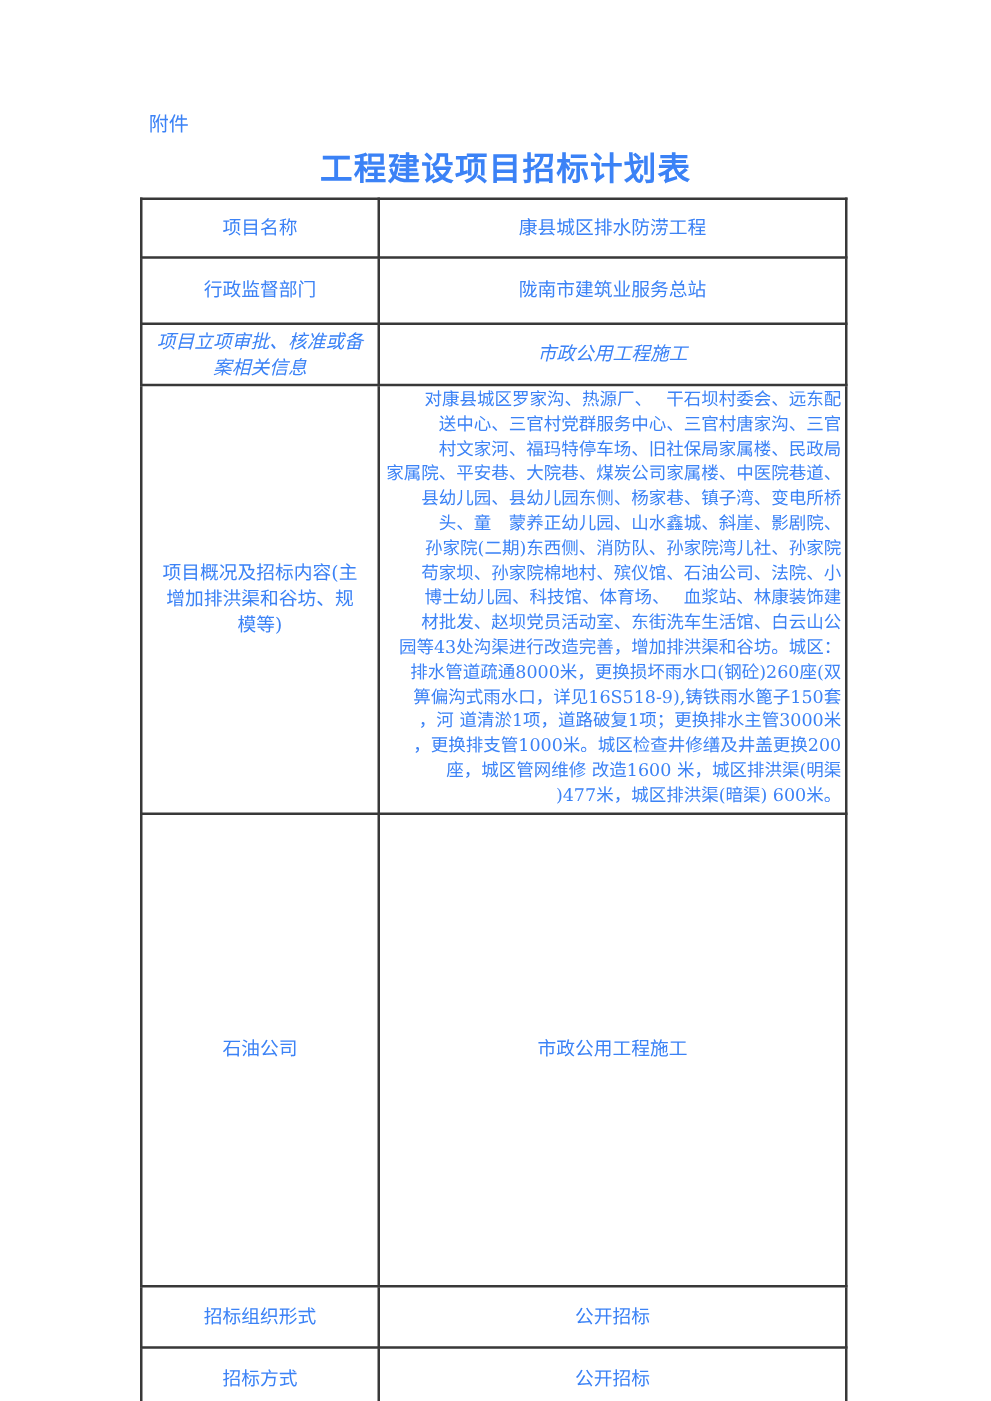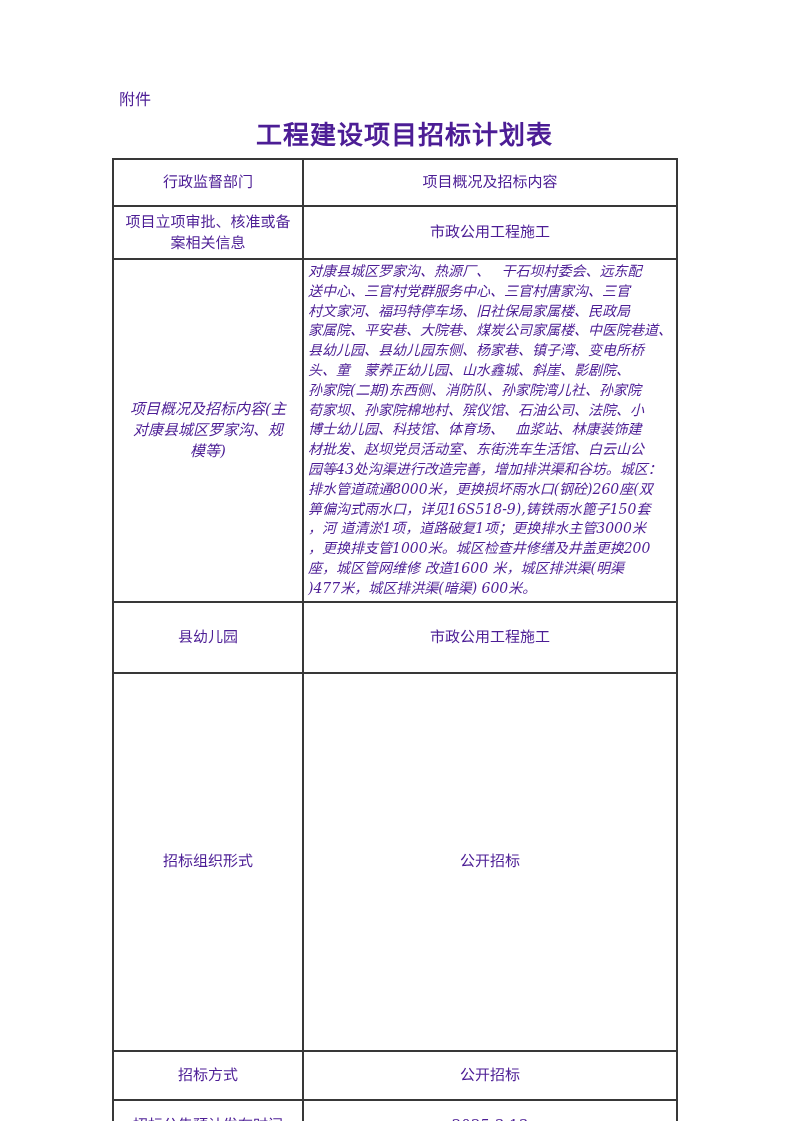--- a/index.html
+++ b/index.html
@@ -5,21 +5,21 @@
   html, body {
     margin: 0;
     padding: 0;
     background: #ffffff;
   }
   .page {
     position: relative;
     width: 793px;
     height: 1121px;
     background: #ffffff;
-    color: #4c1d95;
+    color: #3b82f6;
     font-family: "DejaVu Serif", "Liberation Serif", serif;
     overflow: hidden;
   }
   .attachment {
     position: absolute;
     left: 119px;
     top: 90px;
     font-size: 16px;
     line-height: 20px;
   }
@@ -59,21 +59,21 @@
   .bid-table tr:nth-child(2)  { height: 53px; }
   .bid-table tr:nth-child(3)  { height: 49px; font-style: italic; }
   .bid-table tr:nth-child(4)  { height: 71px; }
   .bid-table tr:nth-child(5)  { height: 378px; }
   .bid-table tr:nth-child(6)  { height: 49px; }
   .bid-table tr:nth-child(7)  { height: 51px; }
   .bid-table tr:nth-child(8)  { height: 43px; border-radius: 12px; }
   .bid-table tr:nth-child(9)  { height: 55px; padding-left: 44px; }
   .bid-table tr:nth-child(10) { height: 57px; border-radius: 21px; }
   .bid-table td.para-cell {
-    text-align: left;
+    text-align: right;
     vertical-align: top;
     font-size: 14px;
     line-height: 19.8px;
     padding: 2px 3px 2px 4px;
     letter-spacing: 0;
   }
 </style>
 </head>
 <body>
 
@@ -83,52 +83,56 @@
 
   <h1 class="doc-title">工程建设项目招标计划表</h1>
 
   <table class="bid-table">
     <colgroup>
       <col class="c-label">
       <col class="c-value">
     </colgroup>
     <tbody>
       <tr>
+        <td class="label-cell">项目名称</td>
+        <td class="value-cell">康县城区排水防涝工程</td>
+      </tr>
+      <tr>
         <td class="label-cell">行政监督部门</td>
-        <td class="value-cell">项目概况及招标内容</td>
+        <td class="value-cell">陇南市建筑业服务总站</td>
       </tr>
       <tr>
         <td class="label-cell">项目立项审批、核准或备
 案相关信息</td>
         <td class="value-cell">市政公用工程施工</td>
       </tr>
       <tr>
         <td class="label-cell">项目概况及招标内容(主
-对康县城区罗家沟、规
+增加排洪渠和谷坊、规
 模等)</td>
         <td class="value-cell para-cell">对康县城区罗家沟、热源厂、　 干石坝村委会、远东配
 送中心、三官村党群服务中心、三官村唐家沟、三官
 村文家河、福玛特停车场、旧社保局家属楼、民政局
 家属院、平安巷、大院巷、煤炭公司家属楼、中医院巷道、
 县幼儿园、县幼儿园东侧、杨家巷、镇子湾、变电所桥
 头、童　蒙养正幼儿园、山水鑫城、斜崖、影剧院、
 孙家院(二期)东西侧、消防队、孙家院湾儿社、孙家院
 苟家坝、孙家院棉地村、殡仪馆、石油公司、法院、小
 博士幼儿园、科技馆、体育场、　 血浆站、林康装饰建
 材批发、赵坝党员活动室、东街洗车生活馆、白云山公
 园等43处沟渠进行改造完善，增加排洪渠和谷坊。城区：
 排水管道疏通8000米，更换损坏雨水口(钢砼)260座(双
 箅偏沟式雨水口，详见16S518-9),铸铁雨水篦子150套
 ，河 道清淤1项，道路破复1项；更换排水主管3000米
 ，更换排支管1000米。城区检查井修缮及井盖更换200
 座，城区管网维修 改造1600 米，城区排洪渠(明渠
 )477米，城区排洪渠(暗渠) 600米。</td>
       </tr>
       <tr>
-        <td class="label-cell">县幼儿园</td>
+        <td class="label-cell">石油公司</td>
         <td class="value-cell">市政公用工程施工</td>
       </tr>
       <tr>
         <td class="label-cell">招标组织形式</td>
         <td class="value-cell">公开招标</td>
       </tr>
       <tr>
         <td class="label-cell">招标方式</td>
         <td class="value-cell">公开招标</td>
       </tr>

